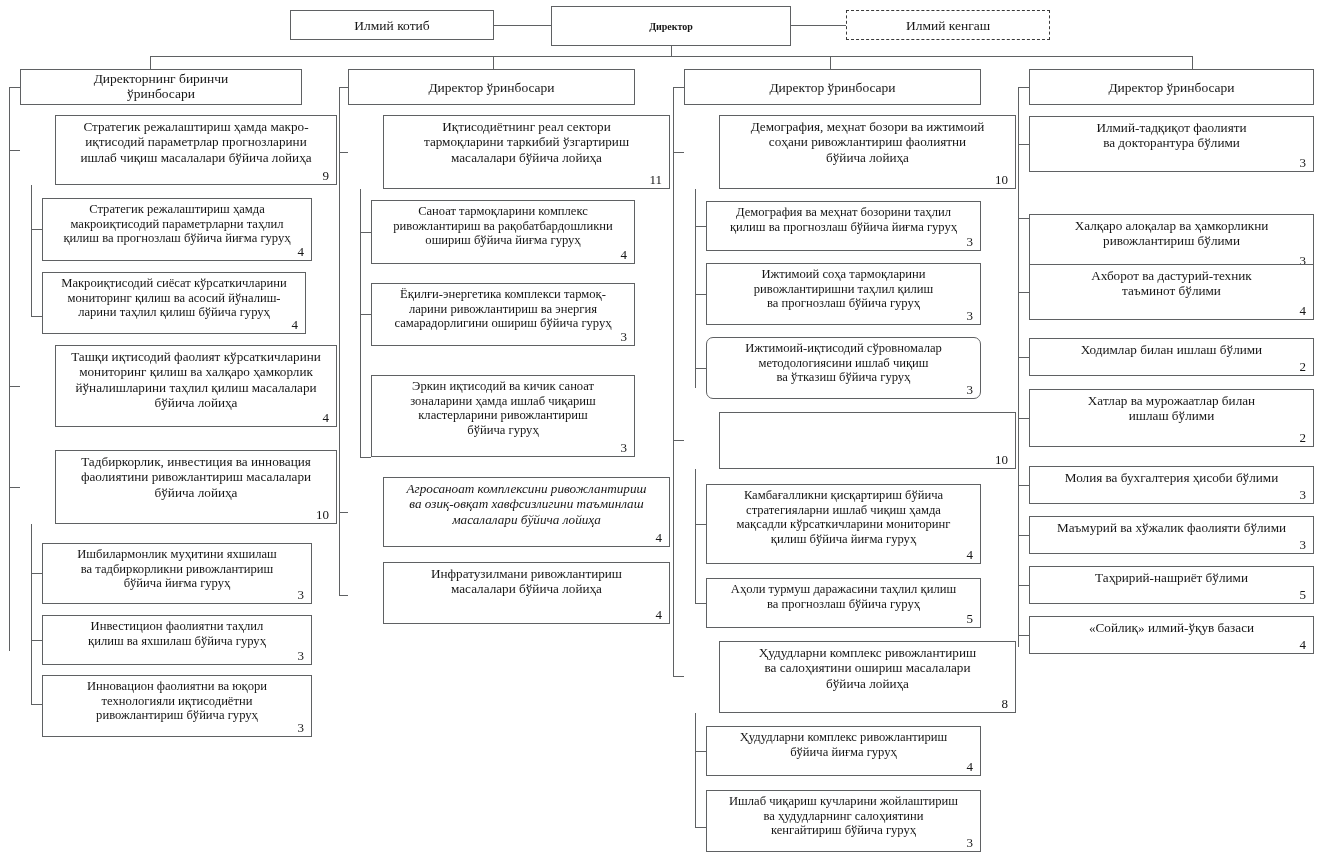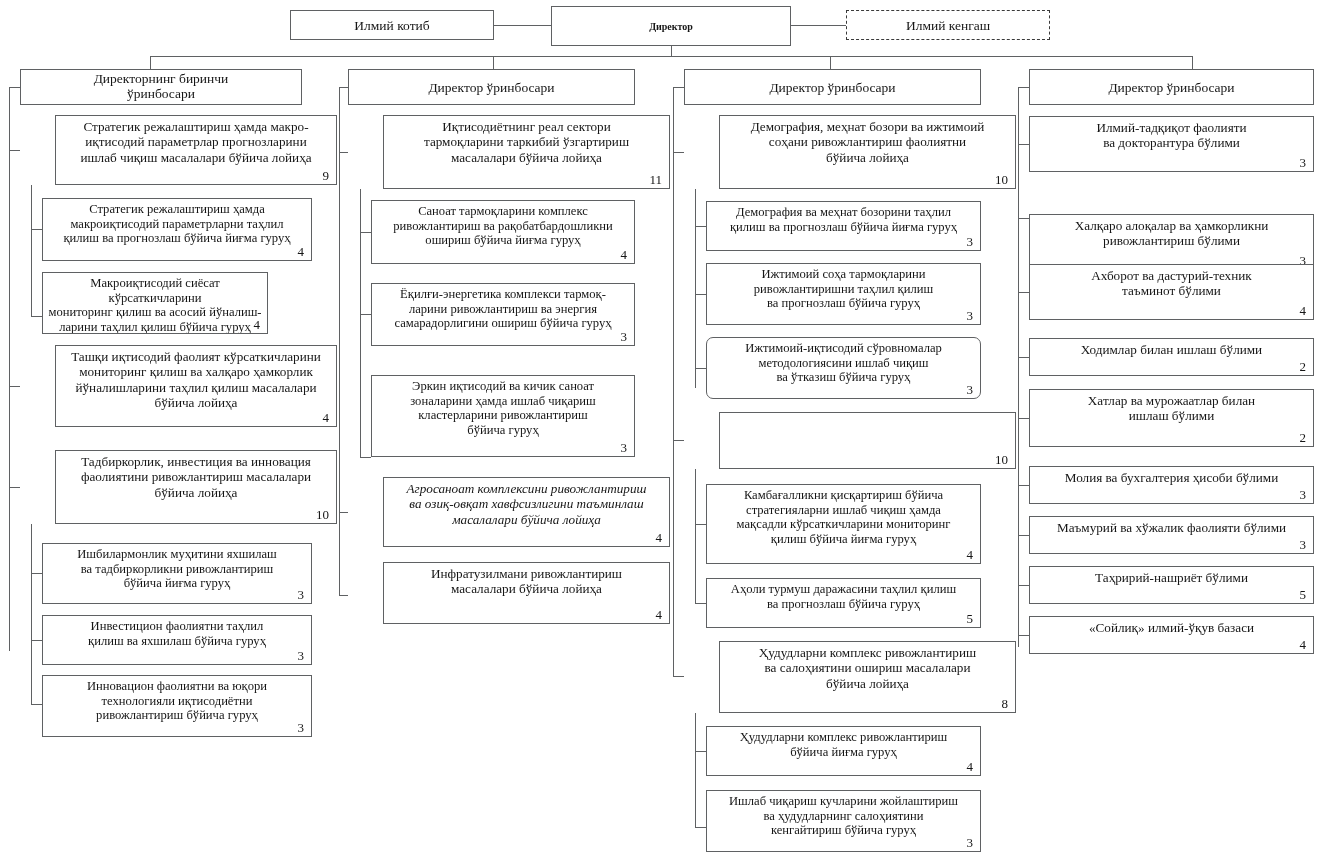--- a/index.html
+++ b/index.html
@@ -90,21 +90,21 @@
 
   <div class="ln v" style="left:31px;top:185px;height:131px;"></div>
   <div class="box grp" style="left:42px;top:198px;width:270px;height:63px;">
     <span class="txt" style="white-space:pre-line;">Стратегик режалаштириш ҳамда
 макроиқтисодий параметрларни таҳлил
 қилиш ва прогнозлаш бўйича йиғма гуруҳ</span>
     <span class="cnt">4</span>
   </div>
   <div class="ln h" style="left:31px;top:229px;width:11px;"></div>
 
-  <div class="box grp" style="left:42px;top:272px;width:226px;height:62px;">
+  <div class="box grp" style="left:42px;top:272px;width:264px;height:62px;">
     <span class="txt" style="white-space:pre-line;">Макроиқтисодий сиёсат кўрсаткичларини
 мониторинг қилиш ва асосий йўналиш-
 ларини таҳлил қилиш бўйича гуруҳ</span>
     <span class="cnt">4</span>
   </div>
   <div class="ln h" style="left:31px;top:316px;width:11px;"></div>
 
   <div class="box proj" style="left:20px;top:345px;width:282px;height:82px;">
     <span class="txt" style="white-space:pre-line;">Ташқи иқтисодий фаолият кўрсаткичларини
 мониторинг қилиш ва халқаро ҳамкорлик

